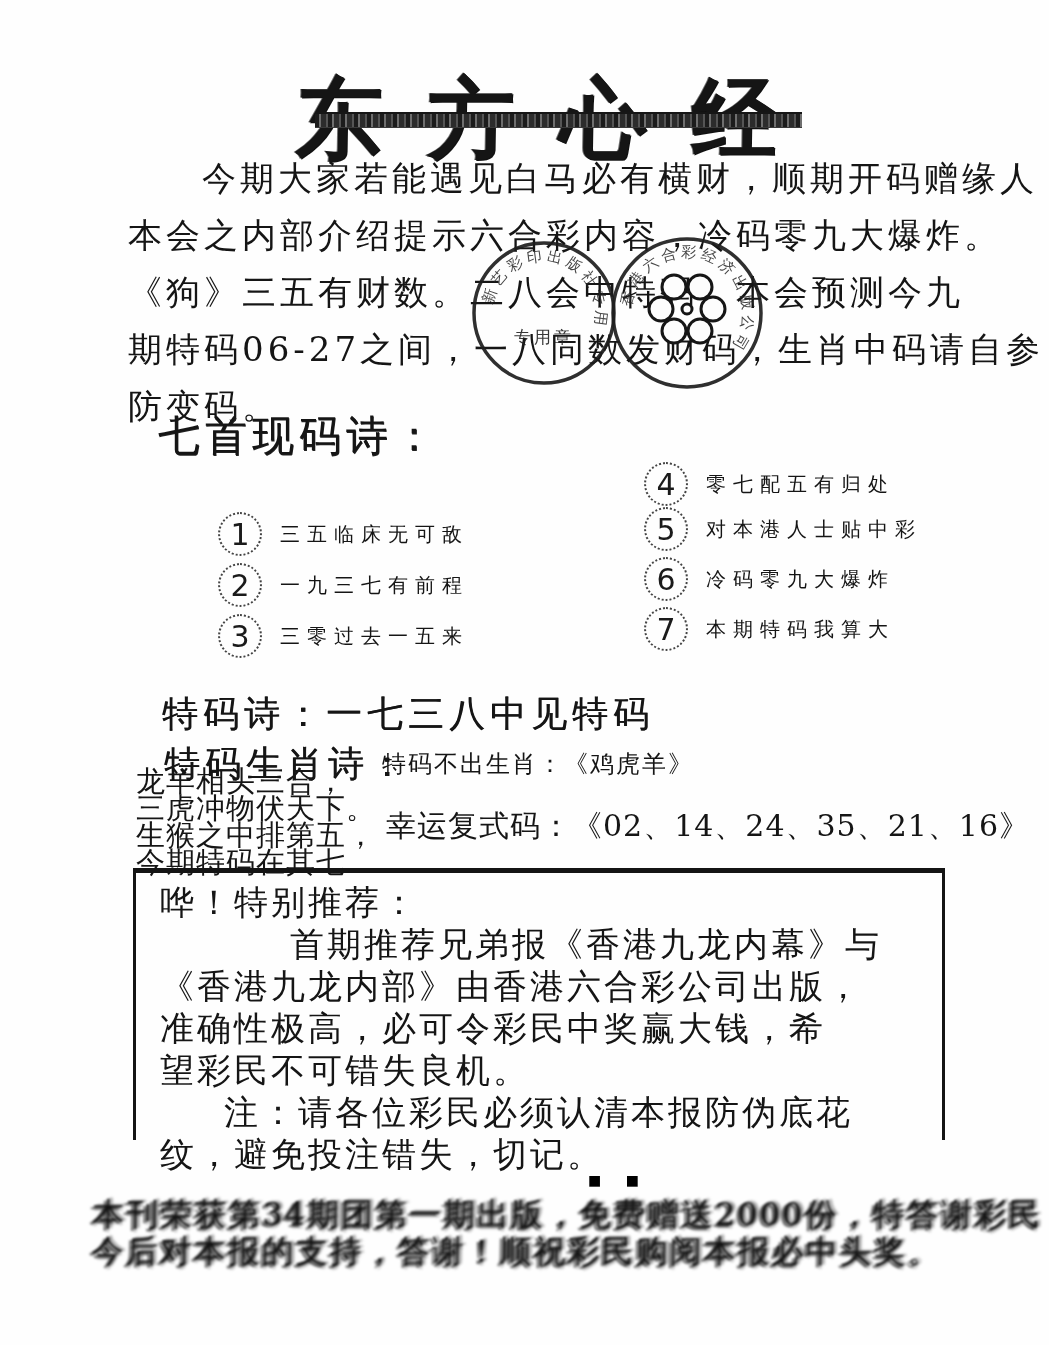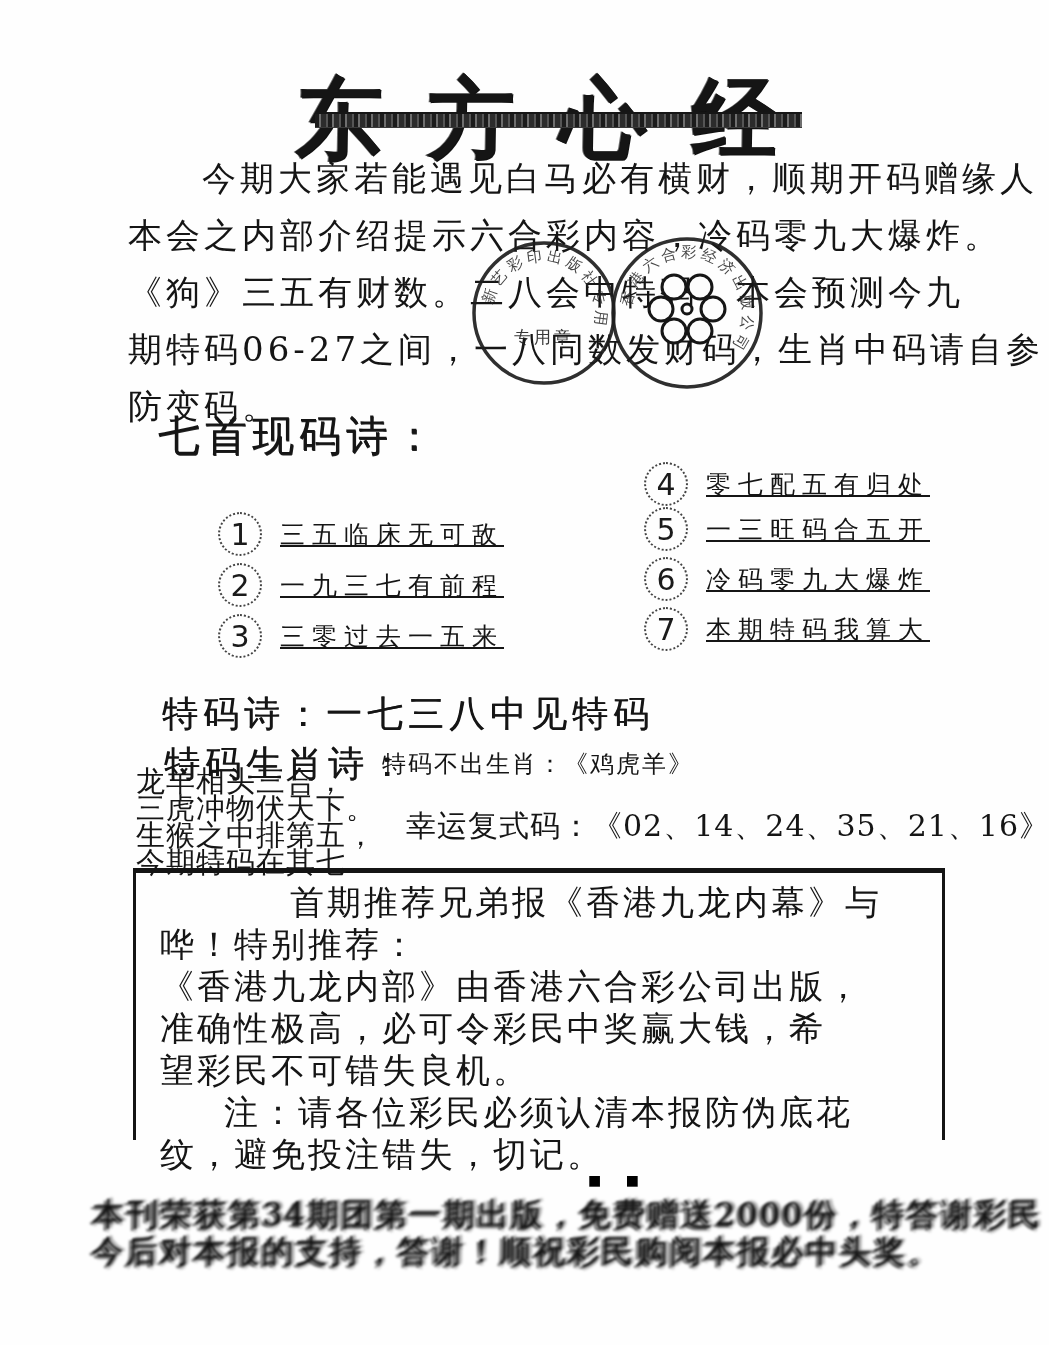--- a/index.html
+++ b/index.html
@@ -41,26 +41,26 @@
     left:158px;top:408px;font-size:42px;letter-spacing:5px;white-space:nowrap;
     text-shadow:.5px .5px 0 #222;
   }
   .poem-row{display:flex;align-items:center;gap:18px;white-space:nowrap;}
   .numc{
     display:inline-flex;align-items:center;justify-content:center;
     width:40px;height:40px;border:2px dotted #444;border-radius:50%;
     font-size:30px;color:#1a1a1a;
     font-family:"DejaVu Sans","Liberation Sans",sans-serif;
   }
-  .ptext{font-size:25px;letter-spacing:7px;text-decoration:underline;}
+  .ptext{font-size:20px;letter-spacing:7px;}
   
   .sp-line{white-space:nowrap;font-size:36px;letter-spacing:5px;text-shadow:.4px .4px 0 #222;margin-left:32px;}
   .zodiac-small{font-size:29px;line-height:27px;letter-spacing:1px;white-space:nowrap;}
   .mid-line{white-space:nowrap;font-size:32px;letter-spacing:2px;}
-  .lucky{font-size:30px;letter-spacing:1px;margin-left:20px;}
+  .lucky{font-size:30px;letter-spacing:1px;}
   
   .rec-box{
     left:133px;top:868px;width:812px;height:272px;
     border-top:5px solid #141414;border-left:3px solid #141414;border-right:3px solid #141414;
     padding:8px 0 0 24px;box-sizing:border-box;
   }
   .rec-box .bl{font-size:34px;line-height:42px;letter-spacing:3px;white-space:nowrap;}
   .rec-box .bl.ind{padding-left:130px;}
   .rec-box .bl.ind2{padding-left:64px;}
   
@@ -130,21 +130,21 @@
     <span class="numc">3</span>
     <span class="ptext">三零过去一五来</span>
   </div>
 
   <div class="abs poem-row" style="left:644px;top:462px">
     <span class="numc">4</span>
     <span class="ptext">零七配五有归处</span>
   </div>
   <div class="abs poem-row" style="left:644px;top:507px">
     <span class="numc">5</span>
-    <span class="ptext">一三旺码合五开</span>
+    <span class="ptext">对本港人士贴中彩</span>
   </div>
   <div class="abs poem-row" style="left:644px;top:557px">
     <span class="numc">6</span>
     <span class="ptext">冷码零九大爆炸</span>
   </div>
   <div class="abs poem-row" style="left:644px;top:607px">
     <span class="numc">7</span>
     <span class="ptext">本期特码我算大</span>
   </div>
 
@@ -163,22 +163,22 @@
 
   <div class="abs mid-line" style="left:382px;top:748px;font-size:24px">
     <span>特码不出生肖：</span><span>《鸡虎羊》</span>
   </div>
 
   <div class="abs mid-line lucky" style="left:386px;top:806px">
     <span>幸运复式码：</span><span>《02、14、24、35、21、16》</span>
   </div>
 
   <div class="abs rec-box">
+    <div class="bl">哗！特别推荐：</div>
     <div class="bl ind">首期推荐兄弟报《香港九龙内幕》与</div>
-    <div class="bl">哗！特别推荐：</div>
     <div class="bl">《香港九龙内部》由香港六合彩公司出版，</div>
     <div class="bl">准确性极高，必可令彩民中奖赢大钱，希</div>
     <div class="bl">望彩民不可错失良机。</div>
     <div class="bl ind2">注：请各位彩民必须认清本报防伪底花</div>
     <div class="bl">纹，避免投注错失，切记。</div>
   </div>
 
   <div class="abs dots">■ ■</div>
 
   <div class="abs ghost">

